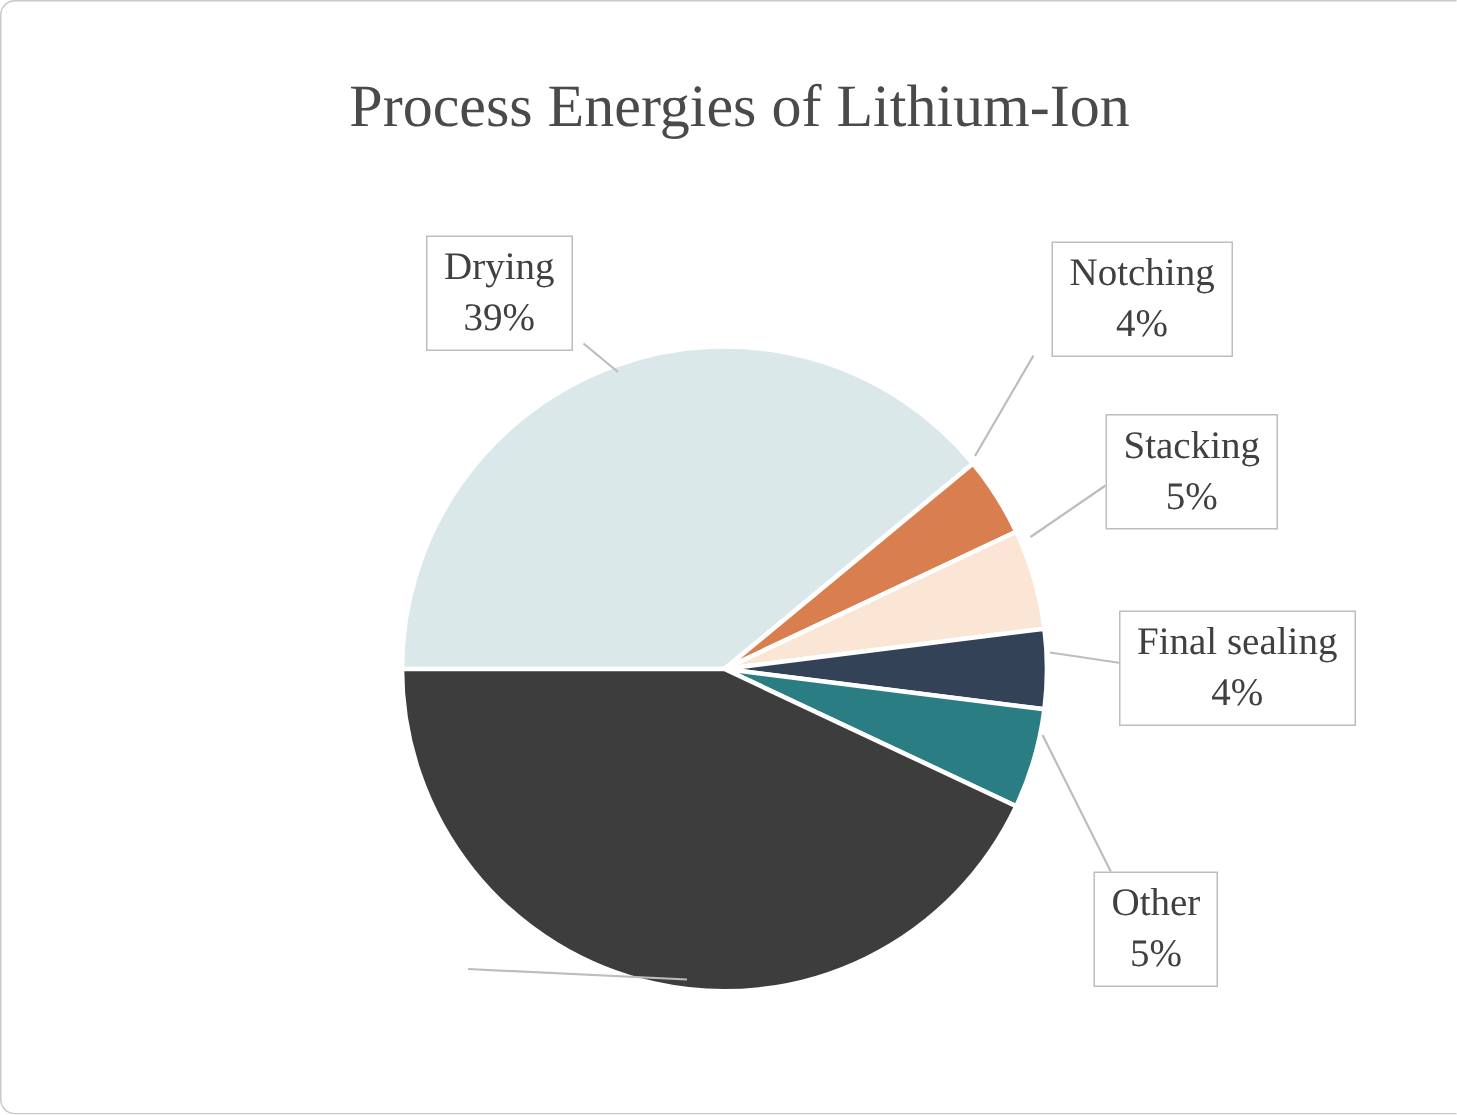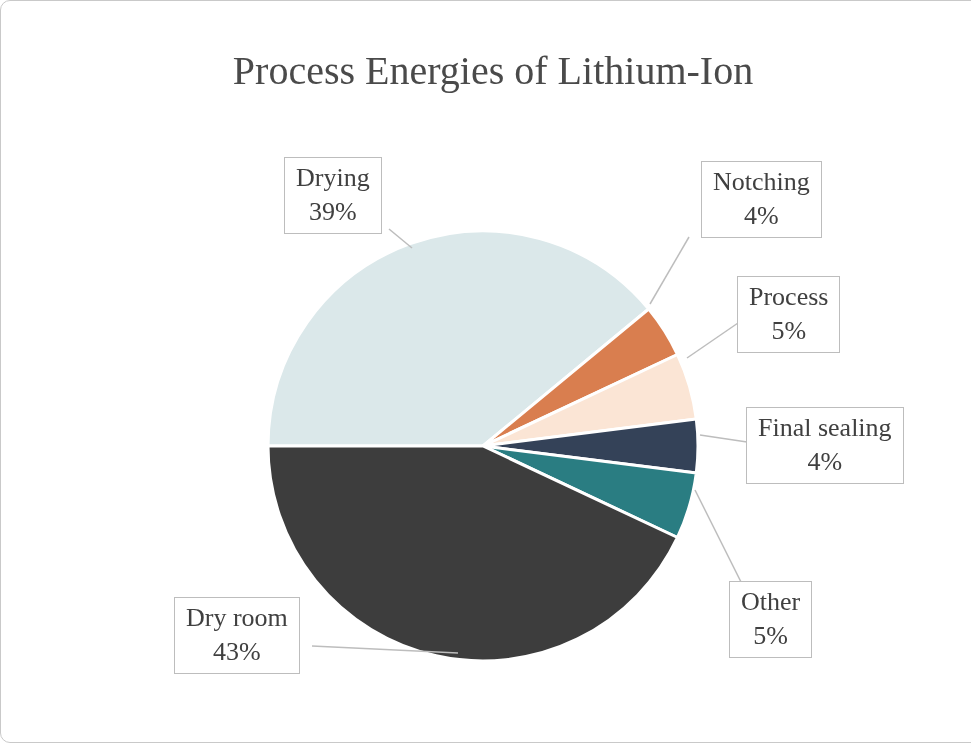--- a/index.html
+++ b/index.html
@@ -83,32 +83,28 @@
     <span>Drying</span>
     <span class="pct">39%</span>
   </div>
 
   <div class="callout-box box-notching">
     <span>Notching</span>
     <span class="pct">4%</span>
   </div>
 
   <div class="callout-box box-stacking">
-    <span>Process</span>
+    <span>Stacking</span>
     <span class="pct">5%</span>
   </div>
 
   <div class="callout-box box-final-sealing">
     <span>Final sealing</span>
     <span class="pct">4%</span>
   </div>
 
   <div class="callout-box box-other">
     <span>Other</span>
     <span class="pct">5%</span>
   </div>
 
-  <div class="callout-box box-dry-room">
-    <span>Dry room</span>
-    <span class="pct">43%</span>
-  </div>
 
 </div>
 
 </body></html>

